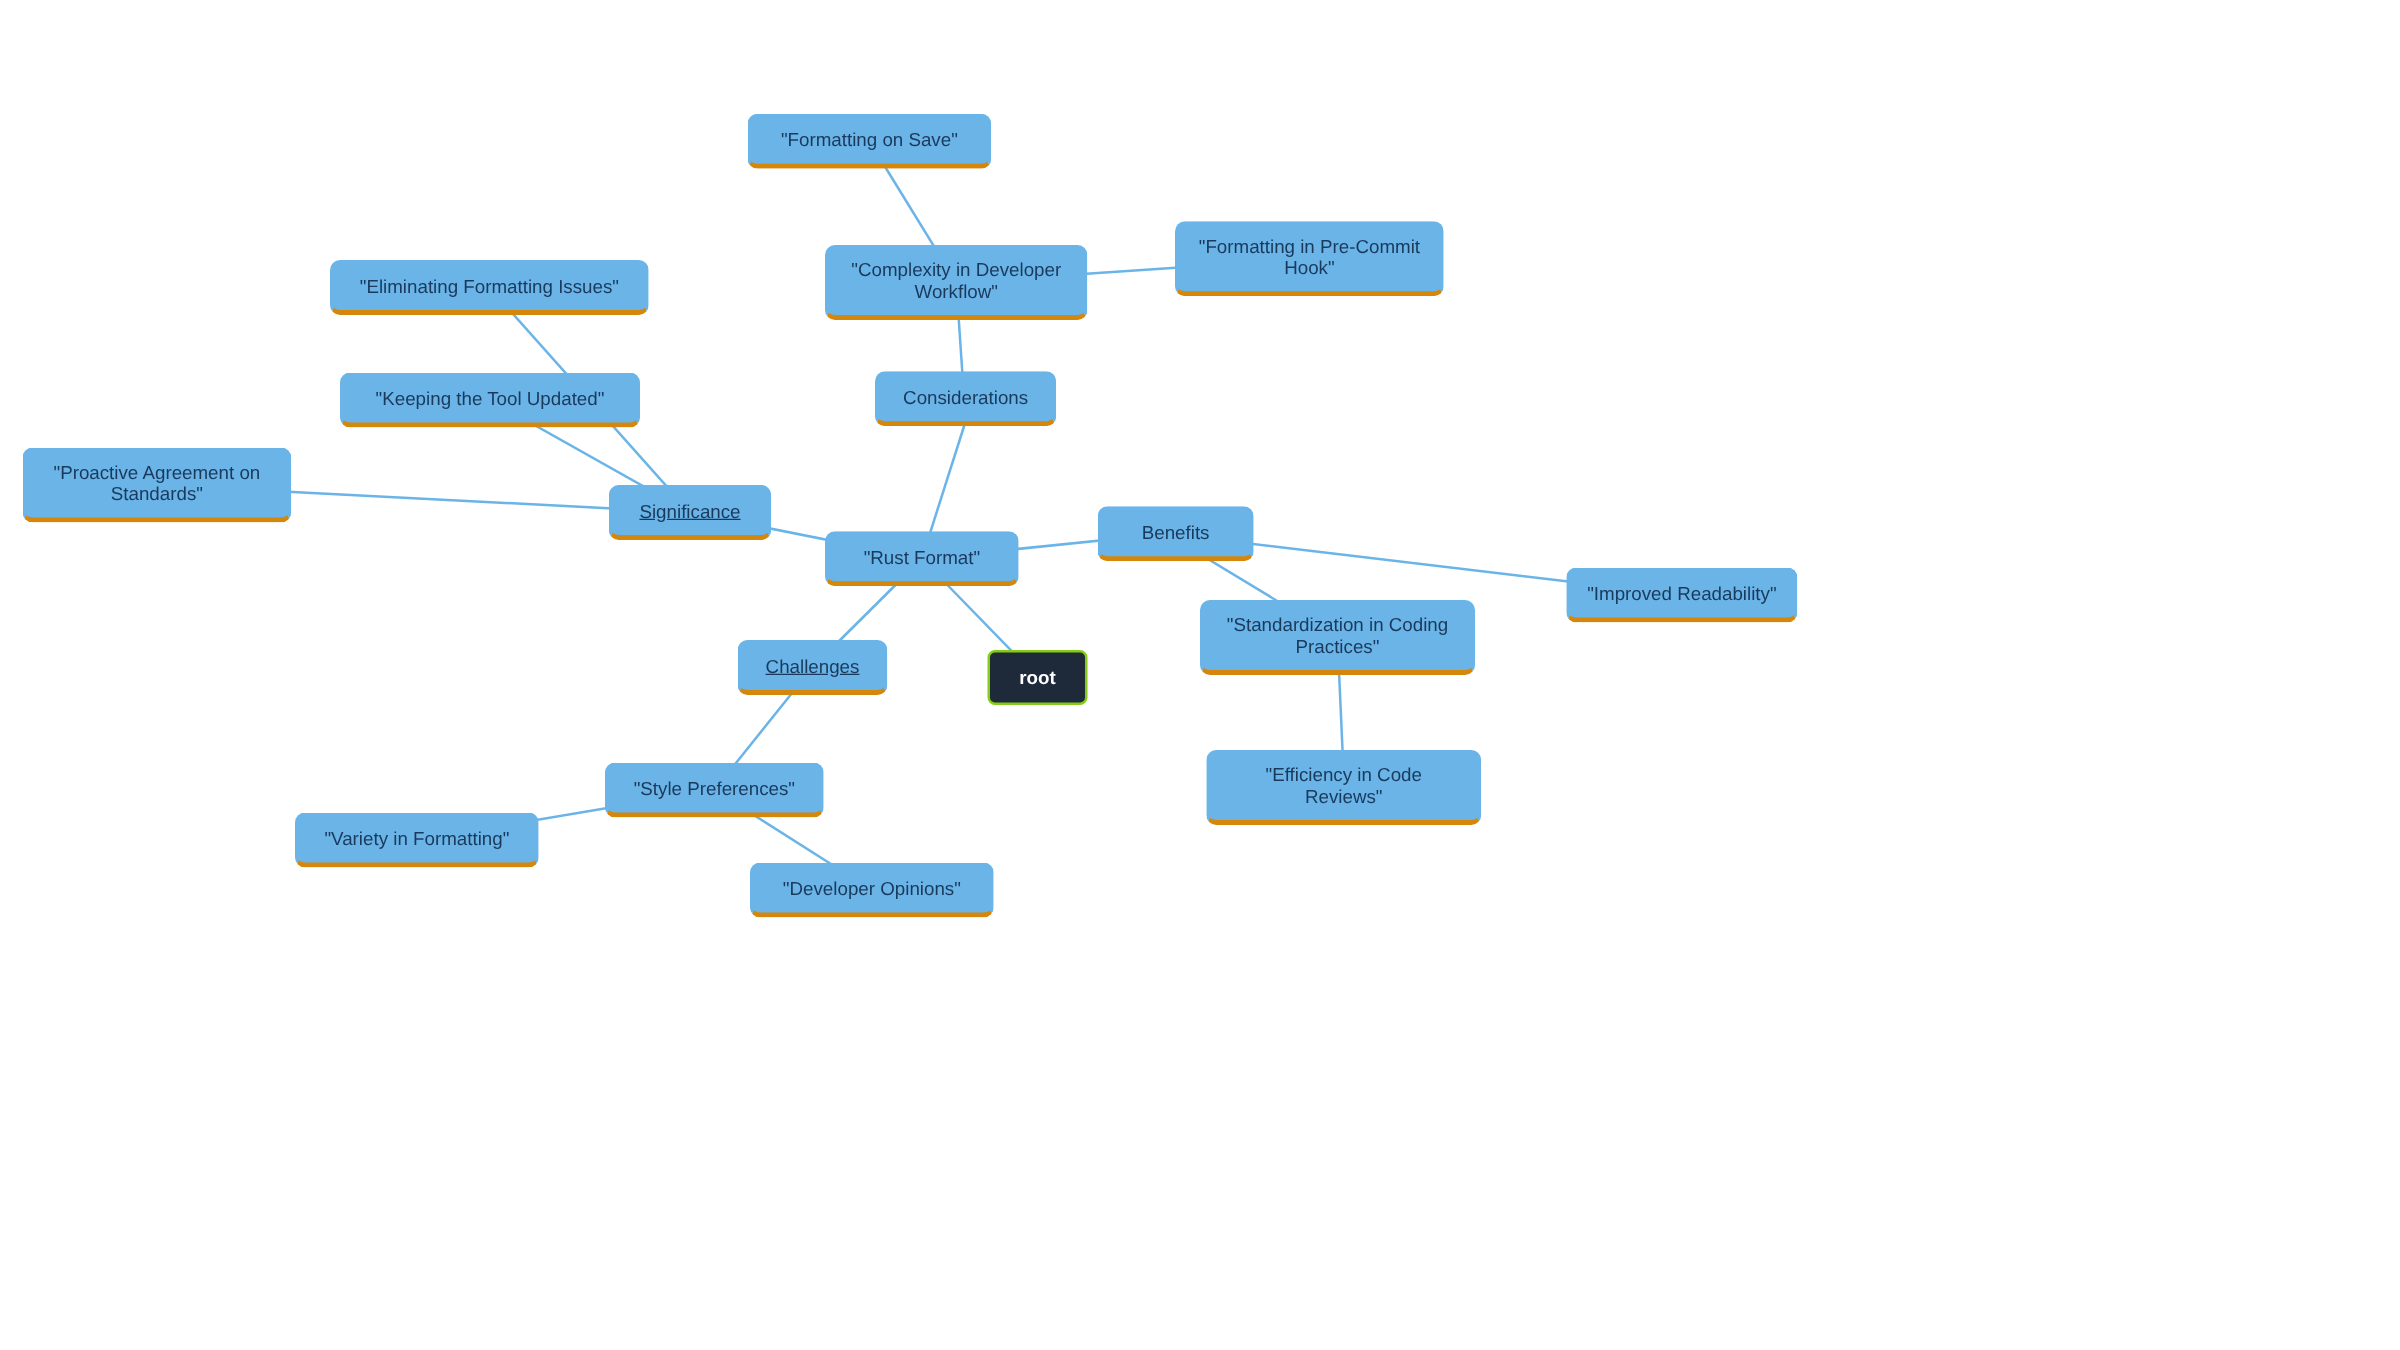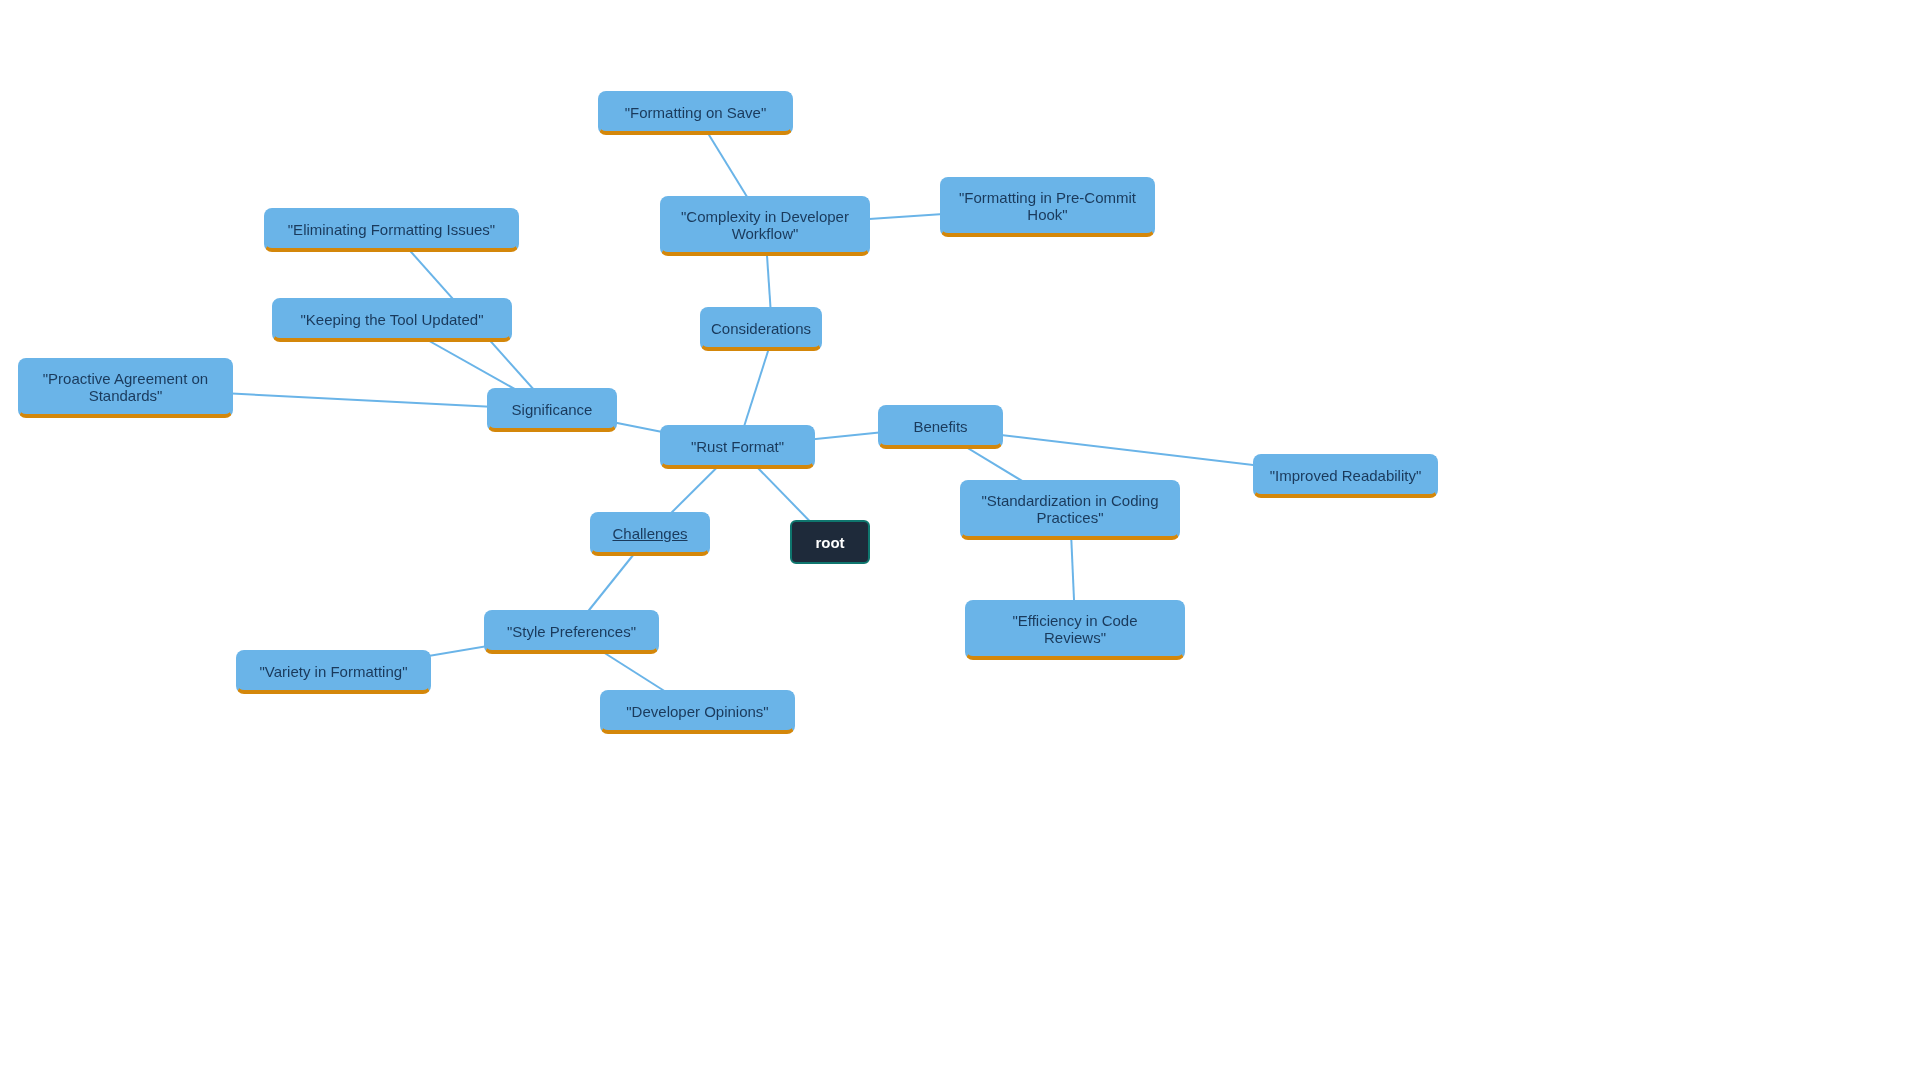--- a/index.html
+++ b/index.html
@@ -37,21 +37,21 @@
       padding: 10px 14px;
     }
     .node-blue {
       background: #6ab4e8;
       border: 2px solid #6ab4e8;
       border-bottom: 4px solid #d4870a;
       color: #1a3a5c;
     }
     .node-root {
       background: #1e2a3a;
-      border: 2px solid #0f766e;
+      border: 2px solid #84cc16;
       color: #ffffff;
       font-weight: 600;
       border-radius: 6px;
     }
   </style>
 </head>
 <body>
 
 <div class="mind-map-container">
   <svg class="connections" id="connections-svg">
@@ -68,24 +68,24 @@
       <line x1="552" y1="410" x2="125.5" y2="388" stroke="#6ab4e8" stroke-width="2"></line>
       <line x1="933" y1="427" x2="1070" y2="510" stroke="#6ab4e8" stroke-width="2"></line>
       <line x1="933" y1="427" x2="1345.5" y2="476" stroke="#6ab4e8" stroke-width="2"></line>
       <line x1="1070" y1="510" x2="1075" y2="622" stroke="#6ab4e8" stroke-width="2"></line>
       <line x1="650" y1="534" x2="571.5" y2="632" stroke="#6ab4e8" stroke-width="2"></line>
       <line x1="571.5" y1="632" x2="333.5" y2="672" stroke="#6ab4e8" stroke-width="2"></line>
       <line x1="571.5" y1="632" x2="697.5" y2="712" stroke="#6ab4e8" stroke-width="2"></line>
     </svg>
 <div class="node node-root" style="left: 790px; top: 520px; width: 80px; min-height: 44px;">root</div>
     <div class="node node-blue" style="left: 660px; top: 425px; width: 155px; min-height: 44px;">"Rust Format"</div>
-    <div class="node node-blue" style="left: 700px; top: 307px; width: 122px; min-height: 44px;">Considerations</div>
+    <div class="node node-blue" style="left: 700px; top: 297px; width: 145px; min-height: 44px;">Considerations</div>
     <div class="node node-blue" style="left: 878px; top: 405px; width: 125px; min-height: 44px;">Benefits</div>
     <div class="node node-blue" style="left: 590px; top: 512px; width: 120px; min-height: 44px; text-decoration: underline;">Challenges</div>
-    <div class="node node-blue" style="left: 487px; top: 388px; width: 130px; min-height: 44px;">Significance</div>
+    <div class="node node-blue" style="left: 487px; top: 388px; width: 130px; min-height: 44px; text-decoration: underline;">Significance</div>
     <div class="node node-blue" style="left: 660px; top: 196px; width: 210px; min-height: 60px;">"Complexity in Developer Workflow"</div>
     <div class="node node-blue" style="left: 598px; top: 91px; width: 195px; min-height: 44px;">"Formatting on Save"</div>
     <div class="node node-blue" style="left: 940px; top: 177px; width: 215px; min-height: 60px;">"Formatting in Pre-Commit Hook"</div>
     <div class="node node-blue" style="left: 264px; top: 208px; width: 255px; min-height: 44px;">"Eliminating Formatting Issues"</div>
     <div class="node node-blue" style="left: 272px; top: 298px; width: 240px; min-height: 44px;">"Keeping the Tool Updated"</div>
     <div class="node node-blue" style="left: 18px; top: 358px; width: 215px; min-height: 60px;">"Proactive Agreement on Standards"</div>
     <div class="node node-blue" style="left: 960px; top: 480px; width: 220px; min-height: 60px;">"Standardization in Coding Practices"</div>
     <div class="node node-blue" style="left: 1253px; top: 454px; width: 185px; min-height: 44px;">"Improved Readability"</div>
     <div class="node node-blue" style="left: 965px; top: 600px; width: 220px; min-height: 44px;">"Efficiency in Code Reviews"</div>
     <div class="node node-blue" style="left: 484px; top: 610px; width: 175px; min-height: 44px;">"Style Preferences"</div>

